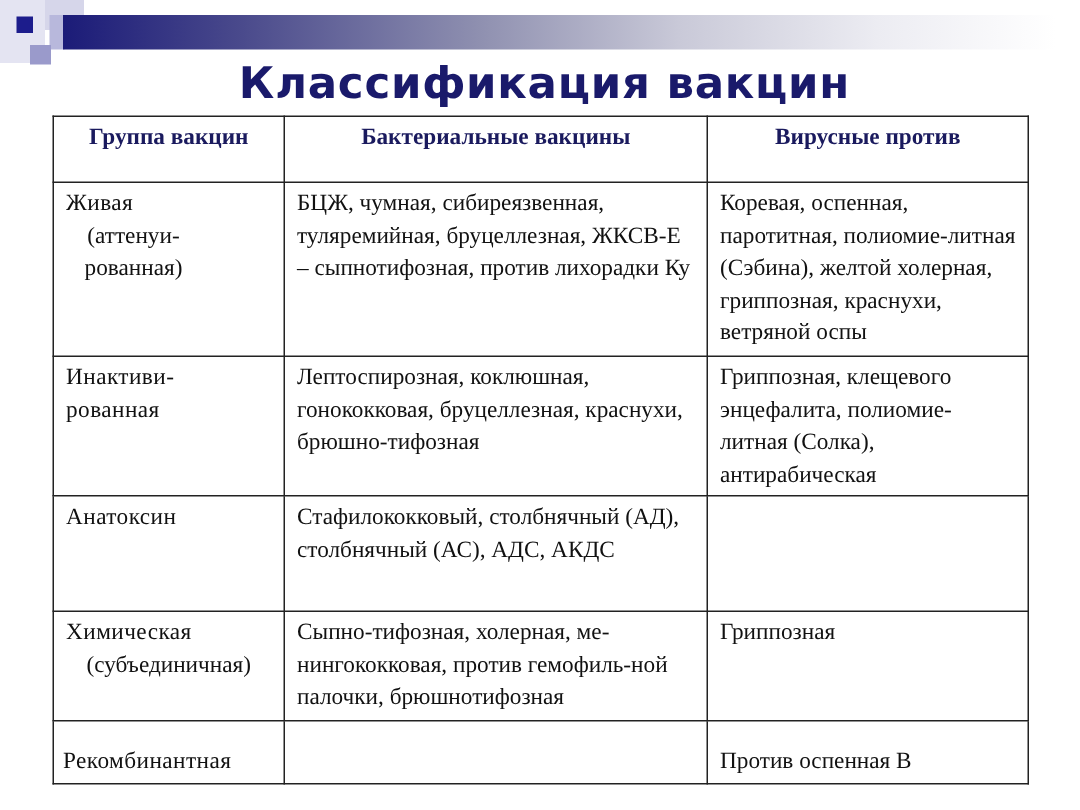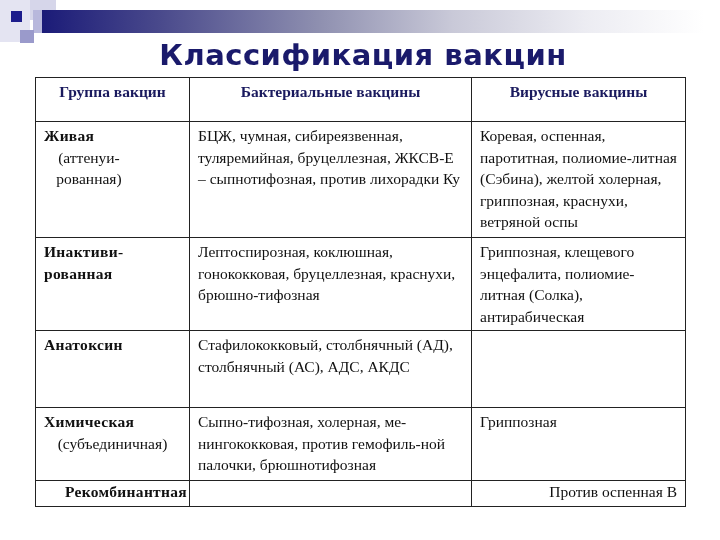--- a/index.html
+++ b/index.html
@@ -27,27 +27,27 @@
     width: 650px; table-layout: fixed;
   }
   table.vac td, table.vac th {
     border: 1.5px solid #222; vertical-align: top; padding: 3px 8px 3px 8px;
     font-size: 15.5px; line-height: 21.5px; color: #111; text-align: left;
   }
   table.vac th {
     font-weight: bold; color: #1a1a5e; text-align: center; height: 22px; padding-top: 3px; padding-bottom: 18px;
   }
   col.c1 { width: 154px; } col.c2 { width: 282px; } col.c3 { width: 214px; }
-  .bold { font-weight: bold; display: block; letter-spacing: 0.3px; }
+  .bold { font-weight: normal; display: block; letter-spacing: 0.3px; }
   .sub { display: block; text-align: center; }
   tr.r1 td { height: 109px; }
   tr.r2 td { height: 86px; }
   tr.r3 td { height: 70px; margin-top: 47px; }
   tr.r4 td { height: 66px; }
-  tr.r5 td { height: 22px; padding-top: 0; text-align: right; }
+  tr.r5 td { height: 22px; padding-top: 16px; }
 </style>
 </head>
 <body>
 
 <div class="deco sq-light-big"></div>
 <div class="deco sq-light-top"></div>
 <div class="deco sq-bar-edge"></div>
 <div class="deco sq-mid"></div>
 <div class="deco sq-dark"></div>
 <div class="bar"></div>
@@ -57,21 +57,21 @@
 <table class="vac">
   <colgroup>
       <col class="c1">
       <col class="c2">
       <col class="c3">
     </colgroup>
   <tbody>
       <tr>
     <th>Группа вакцин</th>
     <th>Бактериальные вакцины</th>
-    <th>Вирусные вакцины</th>
+    <th>Вирусные против</th>
   </tr>
   <tr class="r1">
     <td>
       <span class="bold">Живая</span>
       <span class="sub" style="width:90px">(аттенуи-рованная)</span>
     </td>
     <td>БЦЖ, чумная, сибиреязвенная, туляремийная, бруцеллезная, ЖКСВ-Е – сыпнотифозная, против лихорадки Ку</td>
     <td>Коревая, оспенная, паротитная, полиомие-литная (Сэбина), желтой холерная, гриппозная, краснухи, ветряной оспы</td>
   </tr>
   <tr class="r2">

